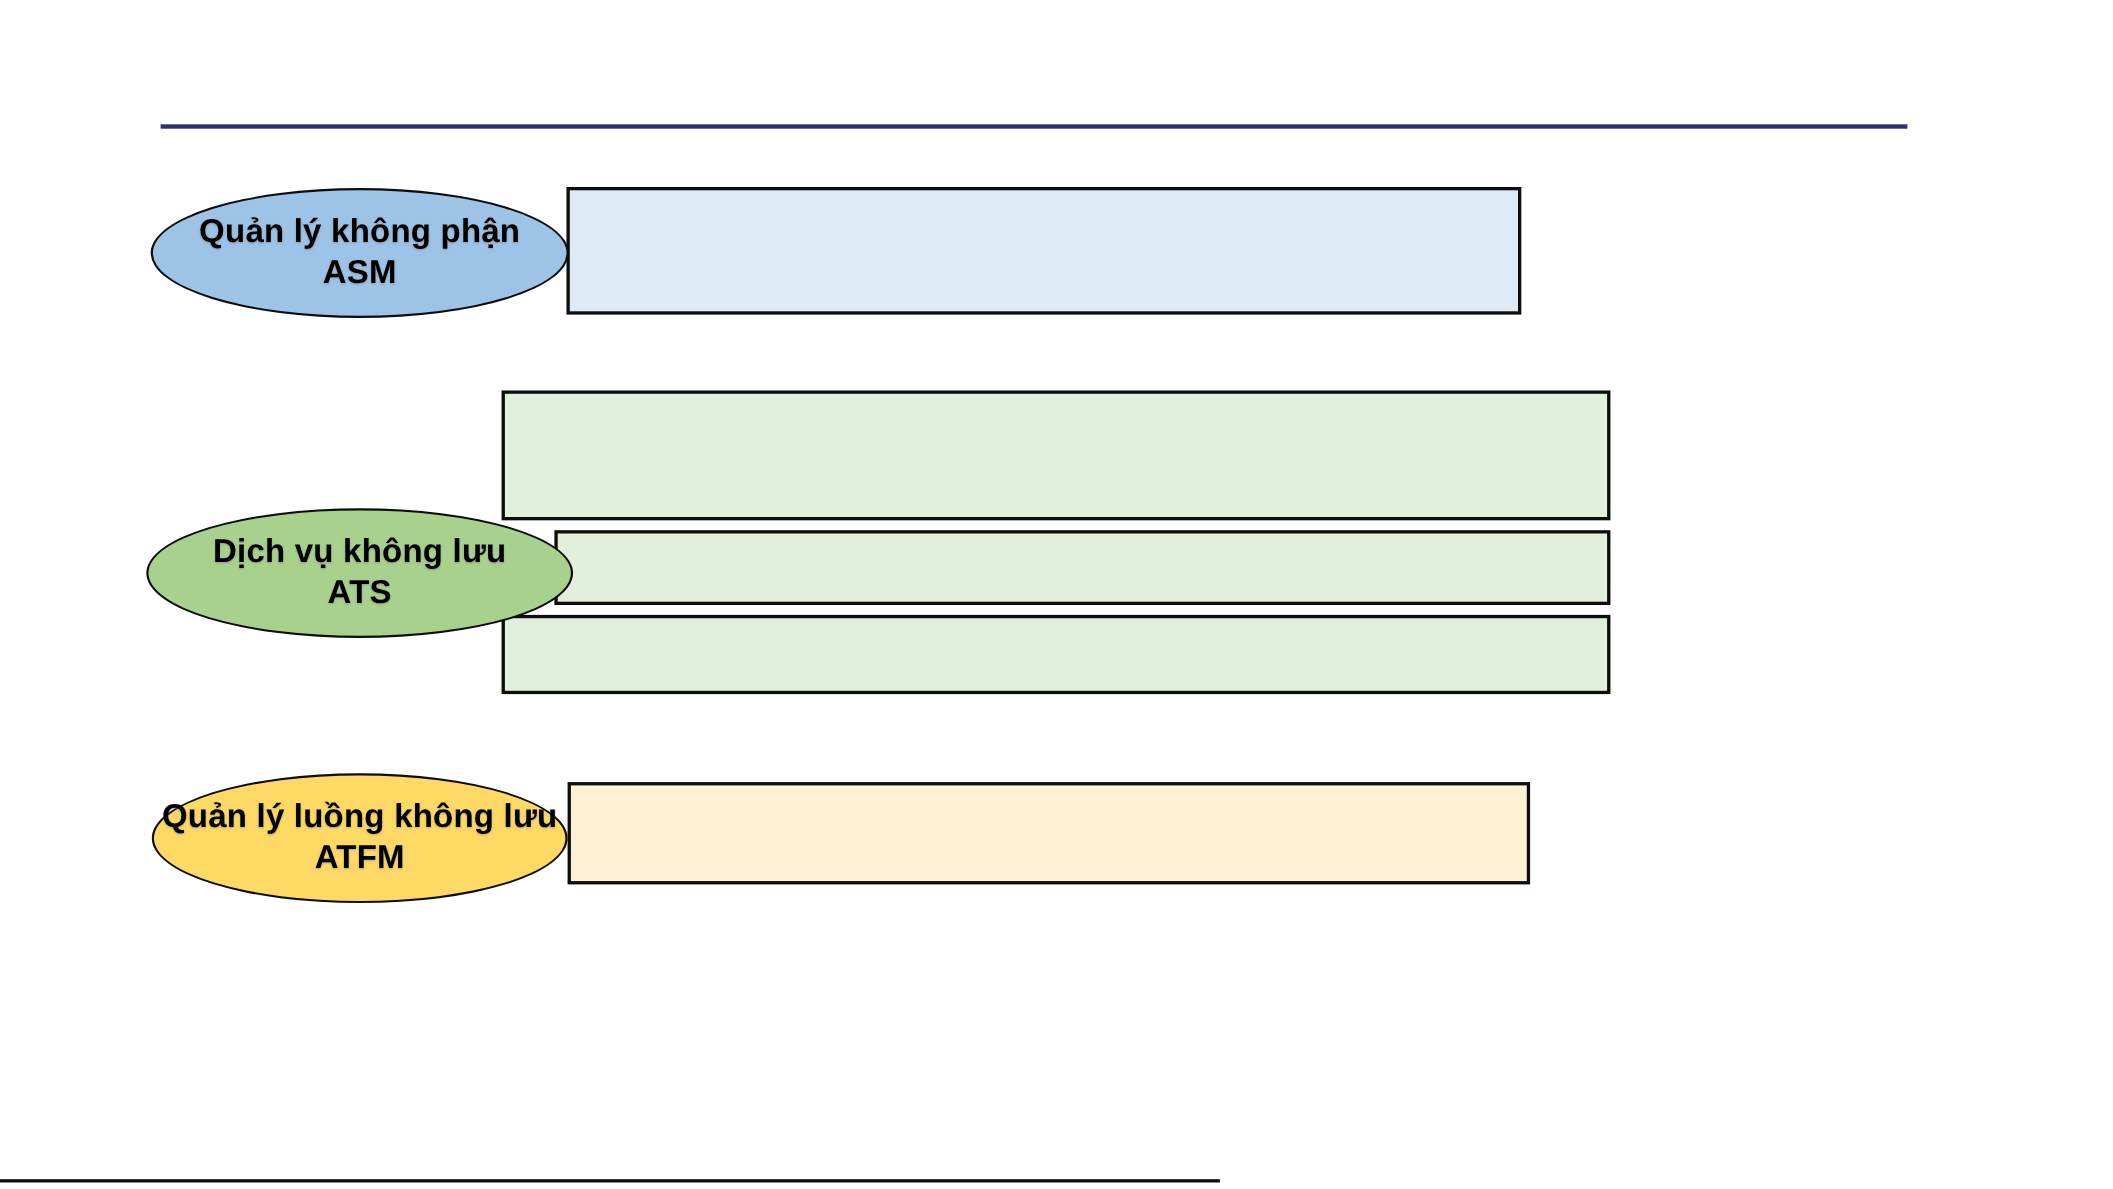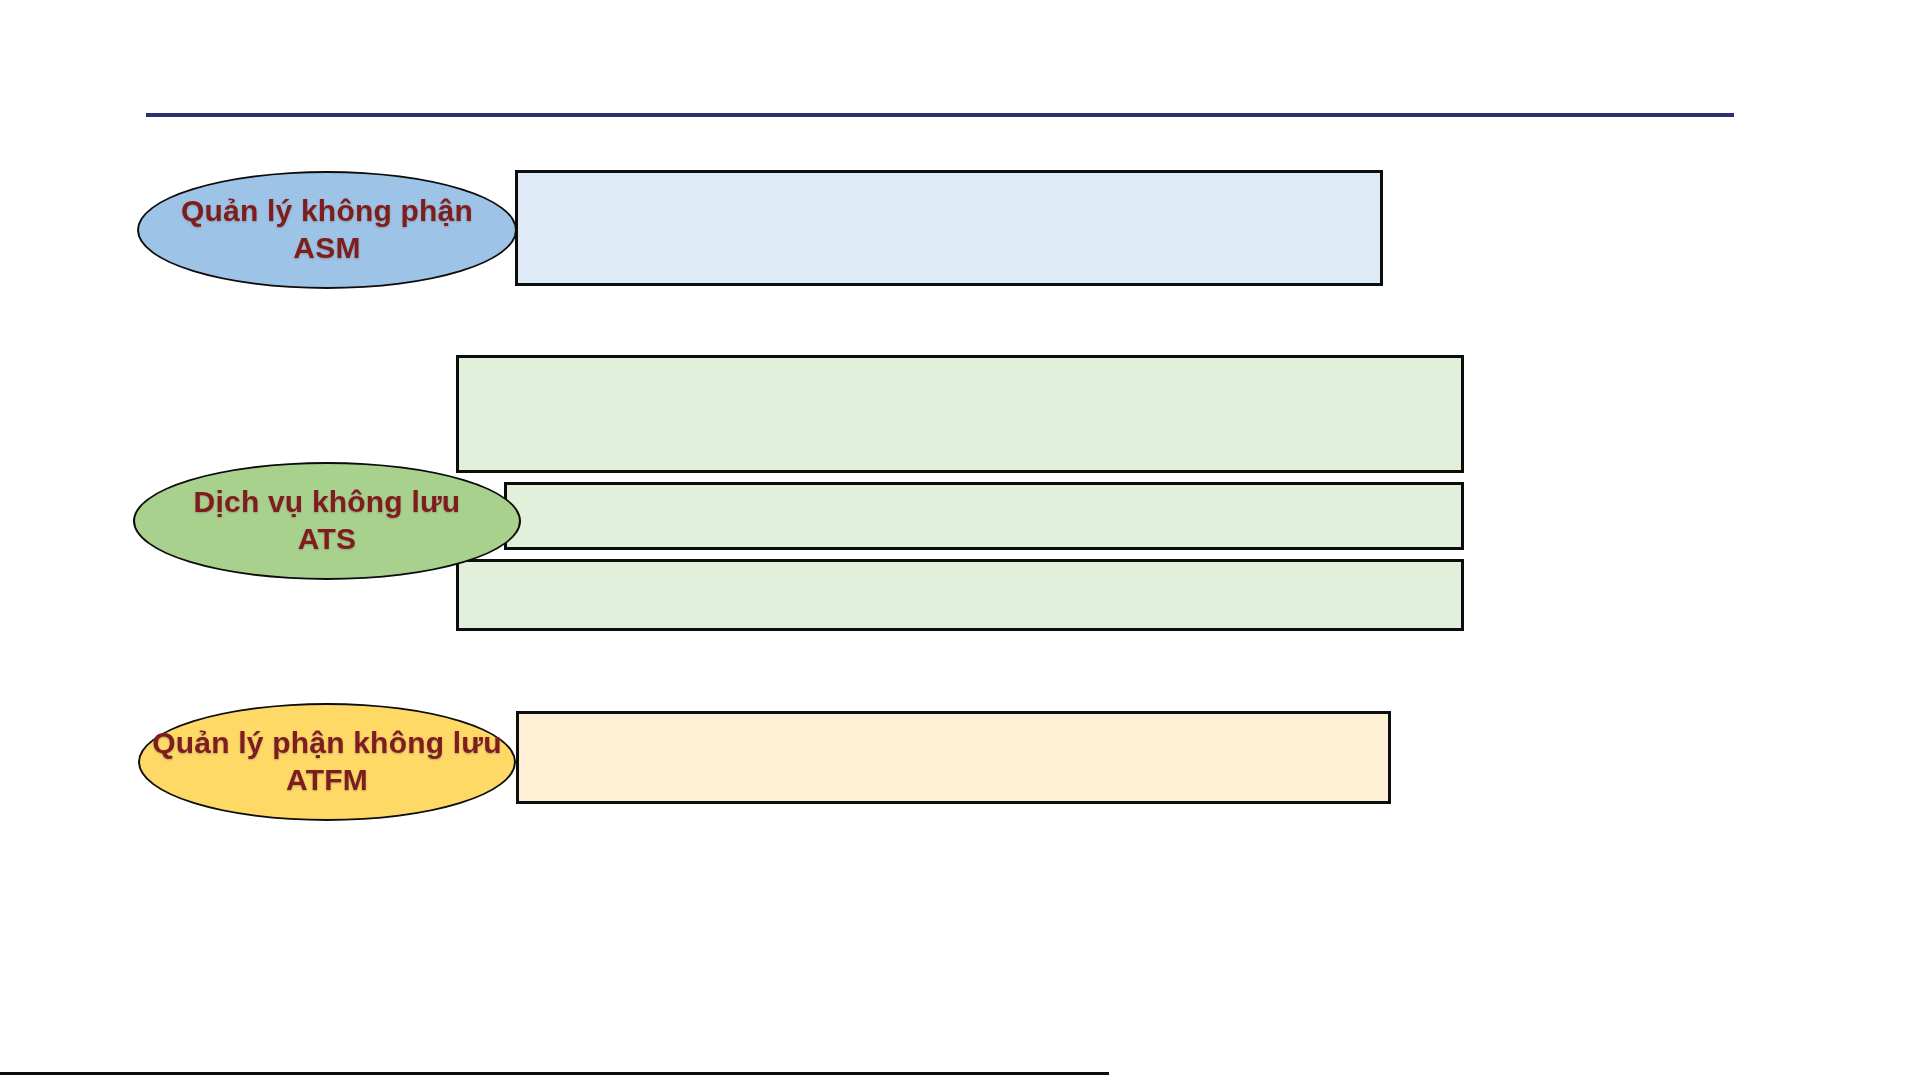--- a/index.html
+++ b/index.html
@@ -40,21 +40,21 @@
   
   .ellipse {
     position: absolute;
     border: 2px solid #0d0d0d;
     border-radius: 50%;
     box-sizing: border-box;
     display: flex;
     align-items: center;
     justify-content: center;
     text-align: center;
-    color: #7f1d1d;
+    color: #000000;
     font-weight: bold;
     line-height: 1.22;
     letter-spacing: 0.2px;
     text-shadow: 0 1px 2px rgba(120,120,120,0.55);
     z-index: 3;
   }
   .ellipse .etext {
     display: block;
     width: 120%;
     white-space: pre-line;
@@ -167,20 +167,20 @@
   <div class="box box-ats-1"></div>
   <div class="box box-ats-2"></div>
   <div class="box box-ats-3"></div>
   <div class="ellipse ellipse-ats">
     <span class="etext">Dịch vụ không lưu
 ATS</span>
   </div>
 
   <div class="box box-atfm"></div>
   <div class="ellipse ellipse-atfm">
-    <span class="etext">Quản lý phận không lưu
+    <span class="etext">Quản lý luồng không lưu
 ATFM</span>
   </div>
 
   <div class="footer-rule"></div>
   <div class="footer-text"></div>
 
 </div>
 
 </body></html>

